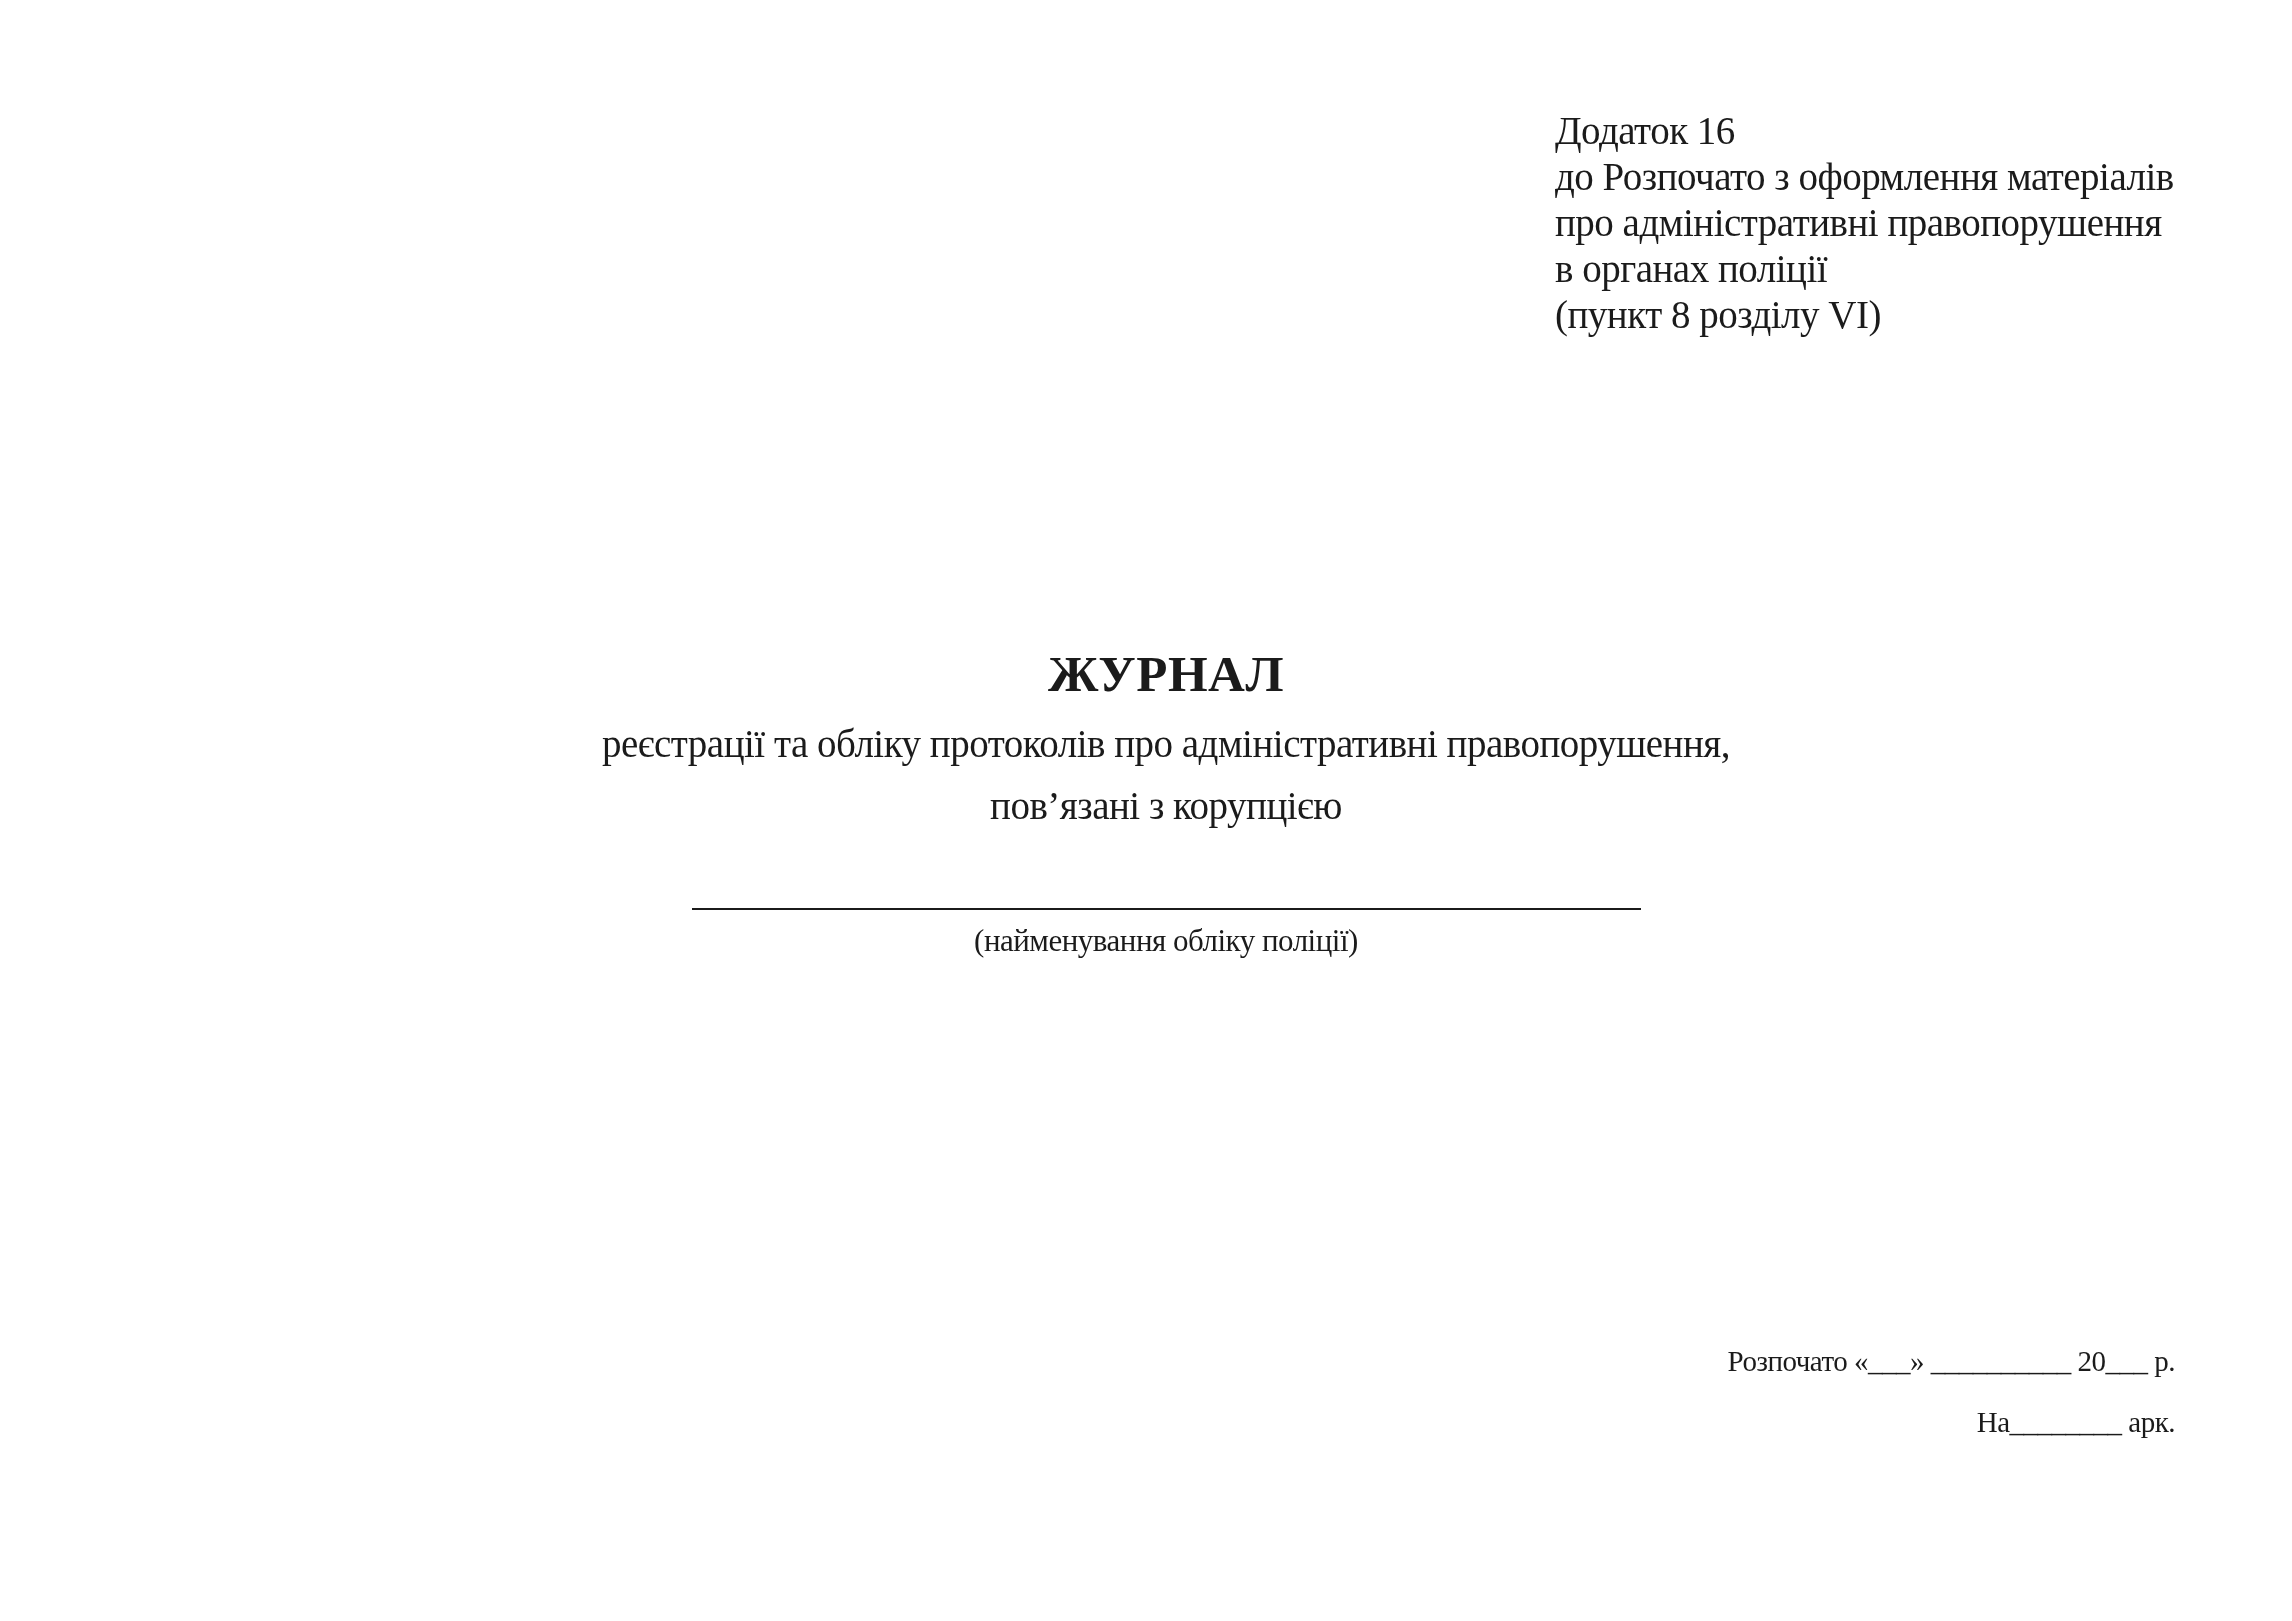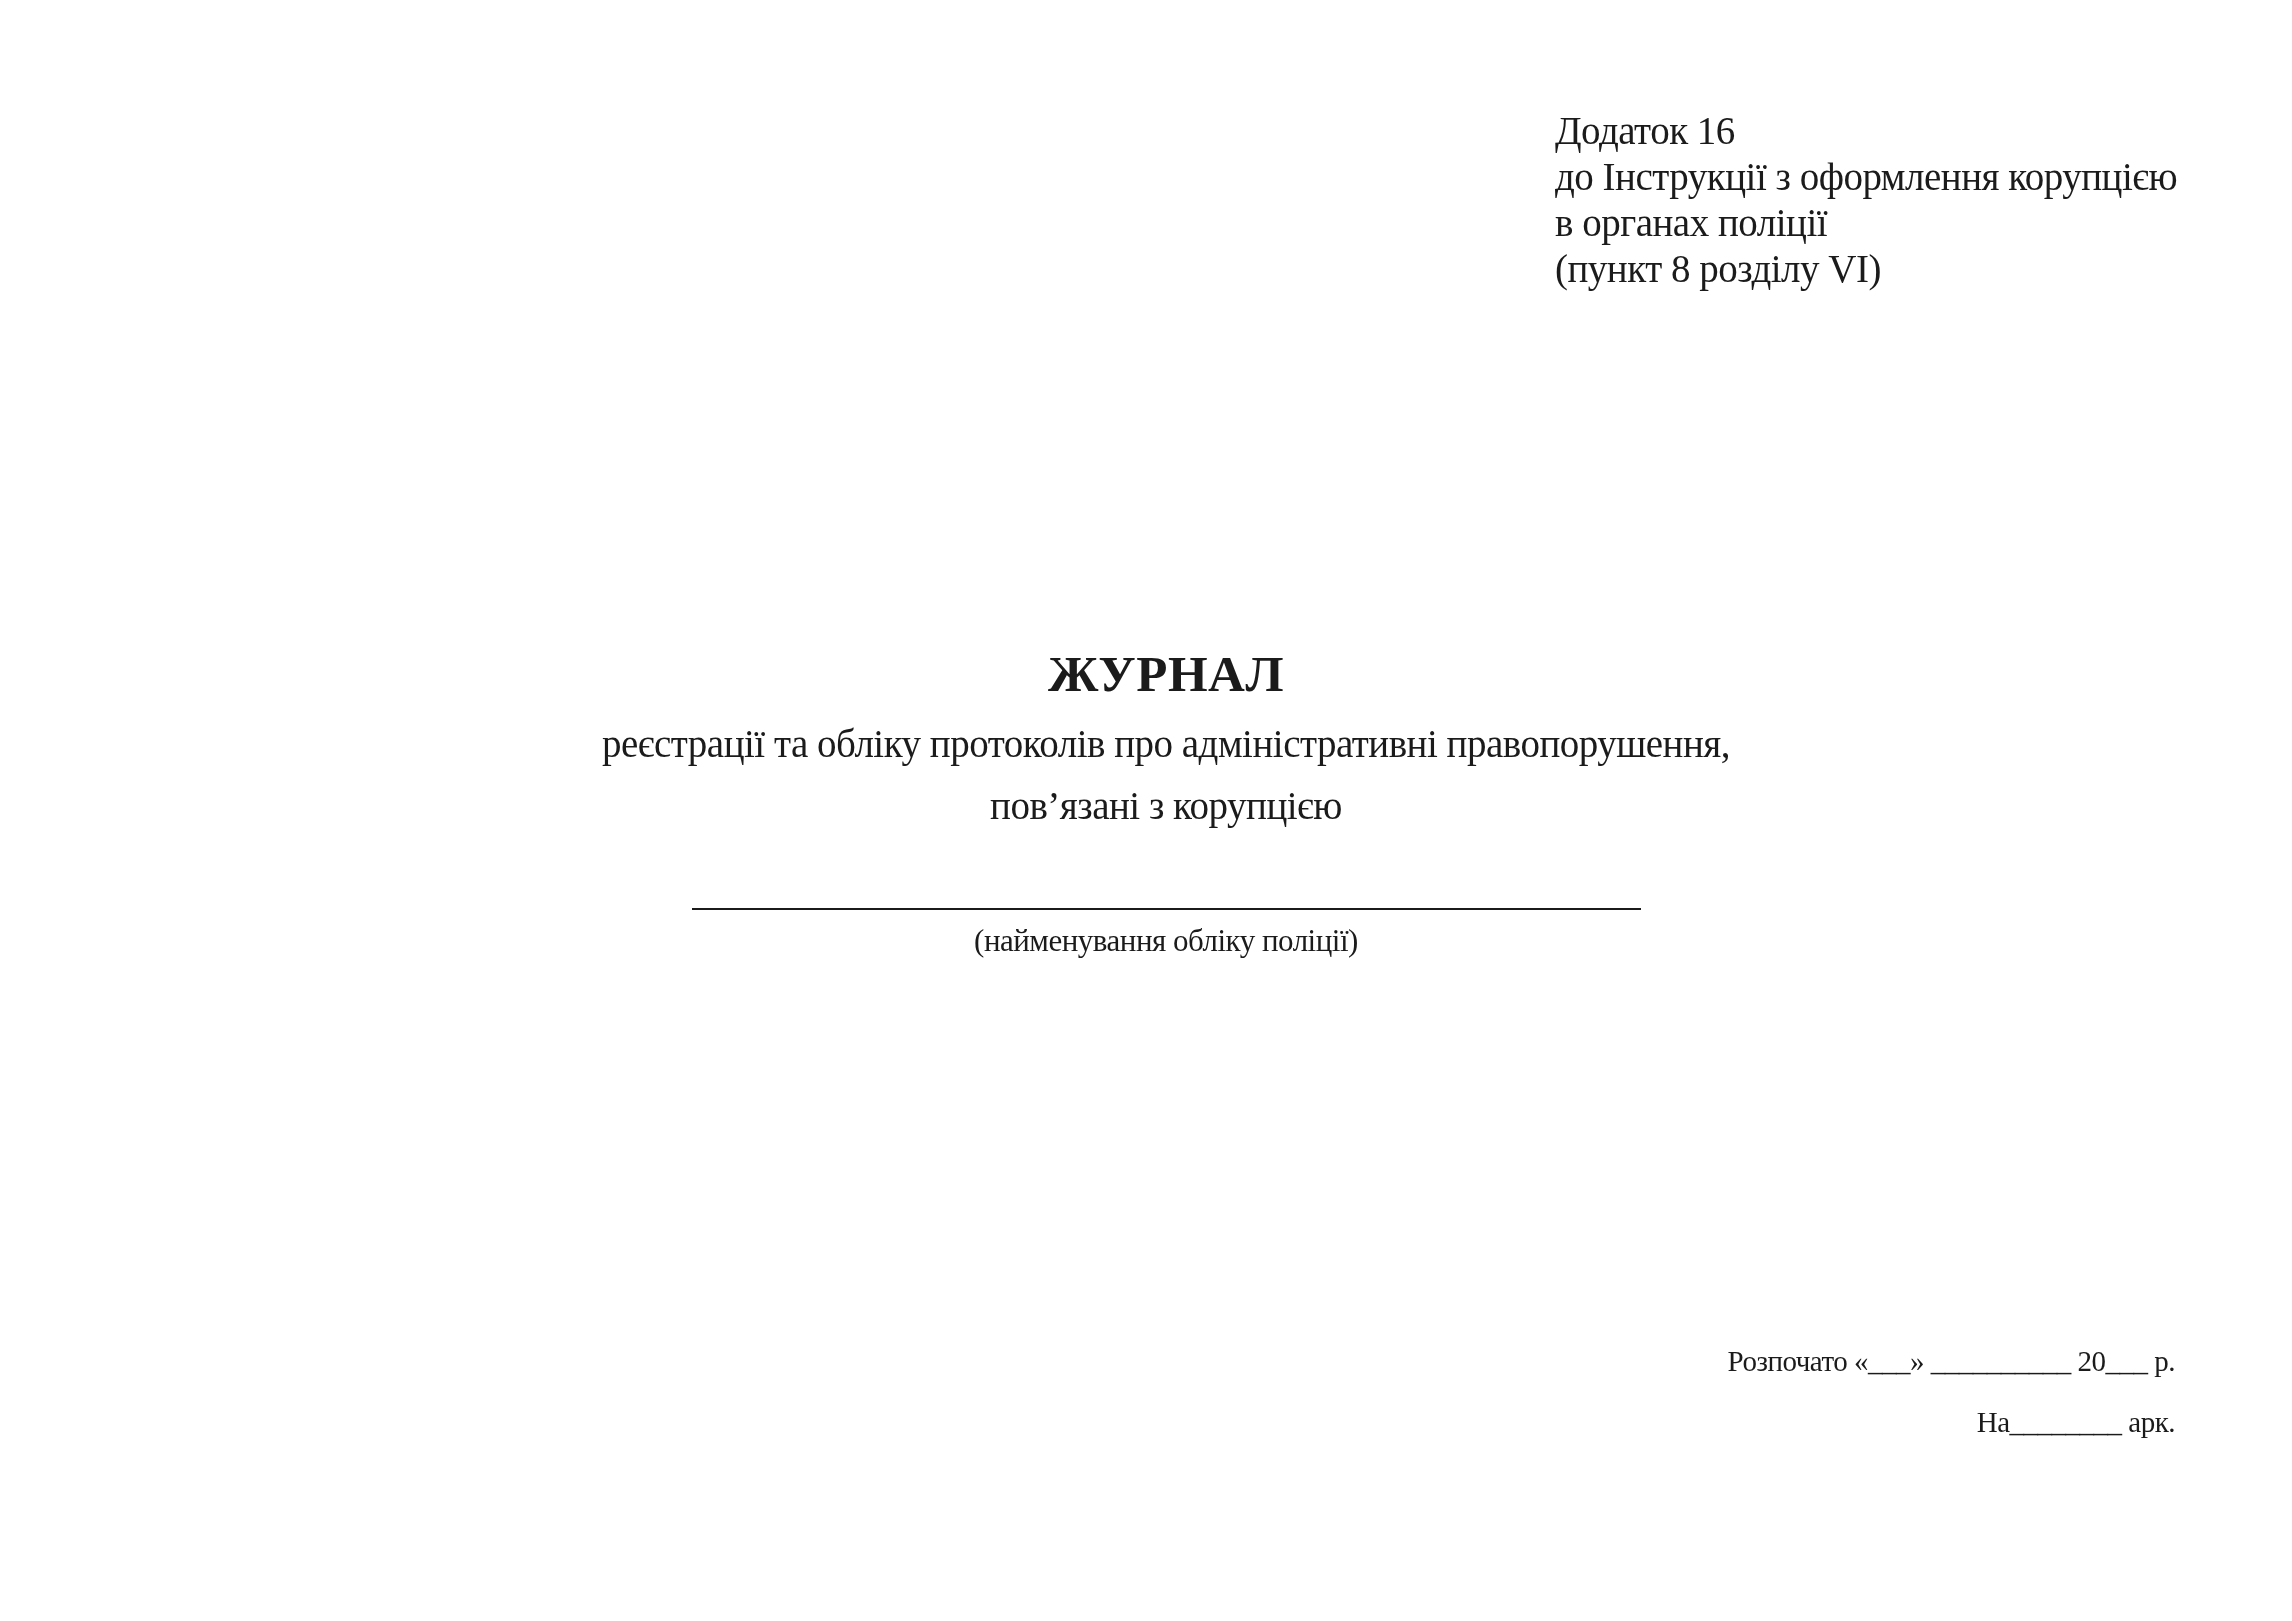--- a/index.html
+++ b/index.html
@@ -84,21 +84,22 @@
     white-space: nowrap;
   }
 </style>
 </head>
 <body>
 
 <div class="page" style="color: rgb(27, 27, 27); background: rgb(255, 255, 255);">
 
   <div class="appendix">
     <div>Додаток 16</div>
-    <div>до Інструкції з оформлення корупцією</div>
+    <div>до Розпочато з оформлення матеріалів</div>
+    <div>про адміністративні правопорушення</div>
     <div>в органах поліції</div>
     <div>(пункт 8 розділу VI)</div>
   </div>
 
   <div class="center-axis title-block">
     <h1 class="doc-title">ЖУРНАЛ</h1>
     <p class="doc-subtitle-1">реєстрації та обліку протоколів про адміністративні правопорушення,</p>
     <p class="doc-subtitle-2">пов’язані з корупцією</p>
   </div>
 

